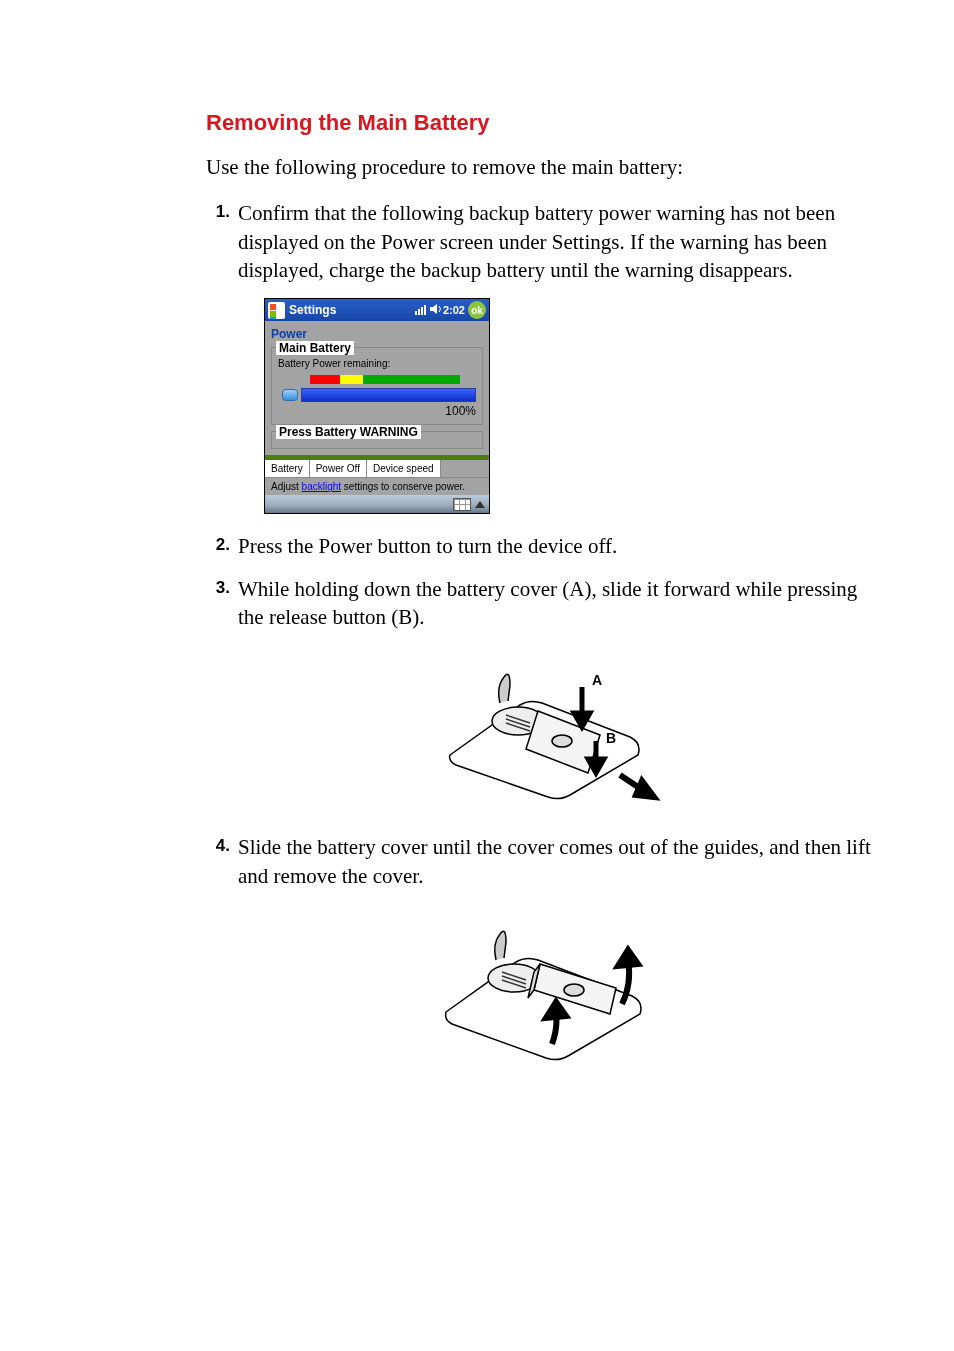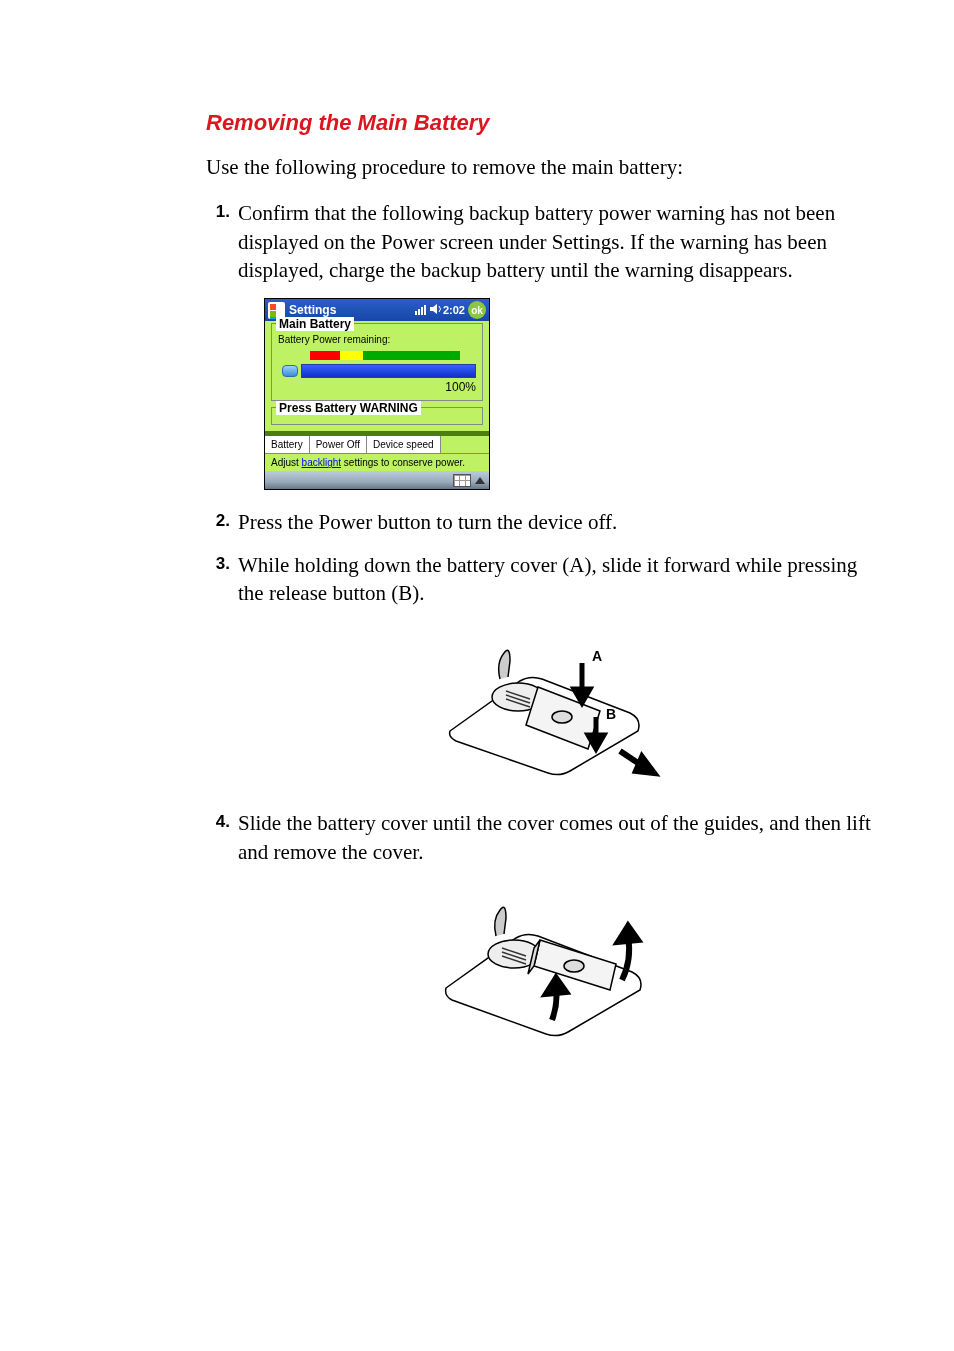--- a/index.html
+++ b/index.html
@@ -16,21 +16,20 @@
     padding: 110px 80px 40px 206px;
     box-sizing: border-box;
     width: 954px;
   }
   .heading {
     font-family: Arial, Helvetica, sans-serif;
     font-weight: bold;
     color: #d8171f;
     font-size: 22px;
     margin-bottom: 18px;
-    font-style: italic;
   }
   .intro {
     font-size: 21px;
     margin-bottom: 18px;
     line-height: 1.3;
   }
   .step {
     display: flex;
     margin-bottom: 14px;
   }
@@ -48,21 +47,21 @@
     font-size: 21px;
     line-height: 1.35;
   }
   
   .ppc {
     width: 224px;
     margin: 0 0 18px 58px;
     border: 1px solid #000;
     font-family: Tahoma, Arial, sans-serif;
     font-size: 11px;
-    background: #bef264;
+    background: #a3a3a3;
   }
   .ppc-titlebar {
     background: linear-gradient(to bottom, #2a5fc9, #1646a8);
     color: #fff;
     height: 22px;
     display: flex;
     align-items: center;
     padding: 0 3px;
     font-weight: bold;
     font-size: 12px;
@@ -230,20 +229,21 @@
       </span>
       <span>
         <svg width="14" height="12">
             <polygon points="1,4 4,4 8,1 8,11 4,8 1,8" fill="#fff"></polygon>
             <path d="M10 3 Q13 6 10 9" stroke="#fff" fill="none"></path>
           </svg>
       </span>
       <span class="ppc-time">2:02</span>
       <div class="ok-btn">ok</div>
     </div>
+    <div class="ppc-subtitle">Power</div>
 
     <div class="fieldset">
       <div class="legend">Main Battery</div>
       <div class="bp-remaining">Battery Power remaining:</div>
       <div class="meter-bar">
           <div class="r"></div>
           <div class="y"></div>
           <div class="g"></div>
         </div>
       <div class="slider-row">

